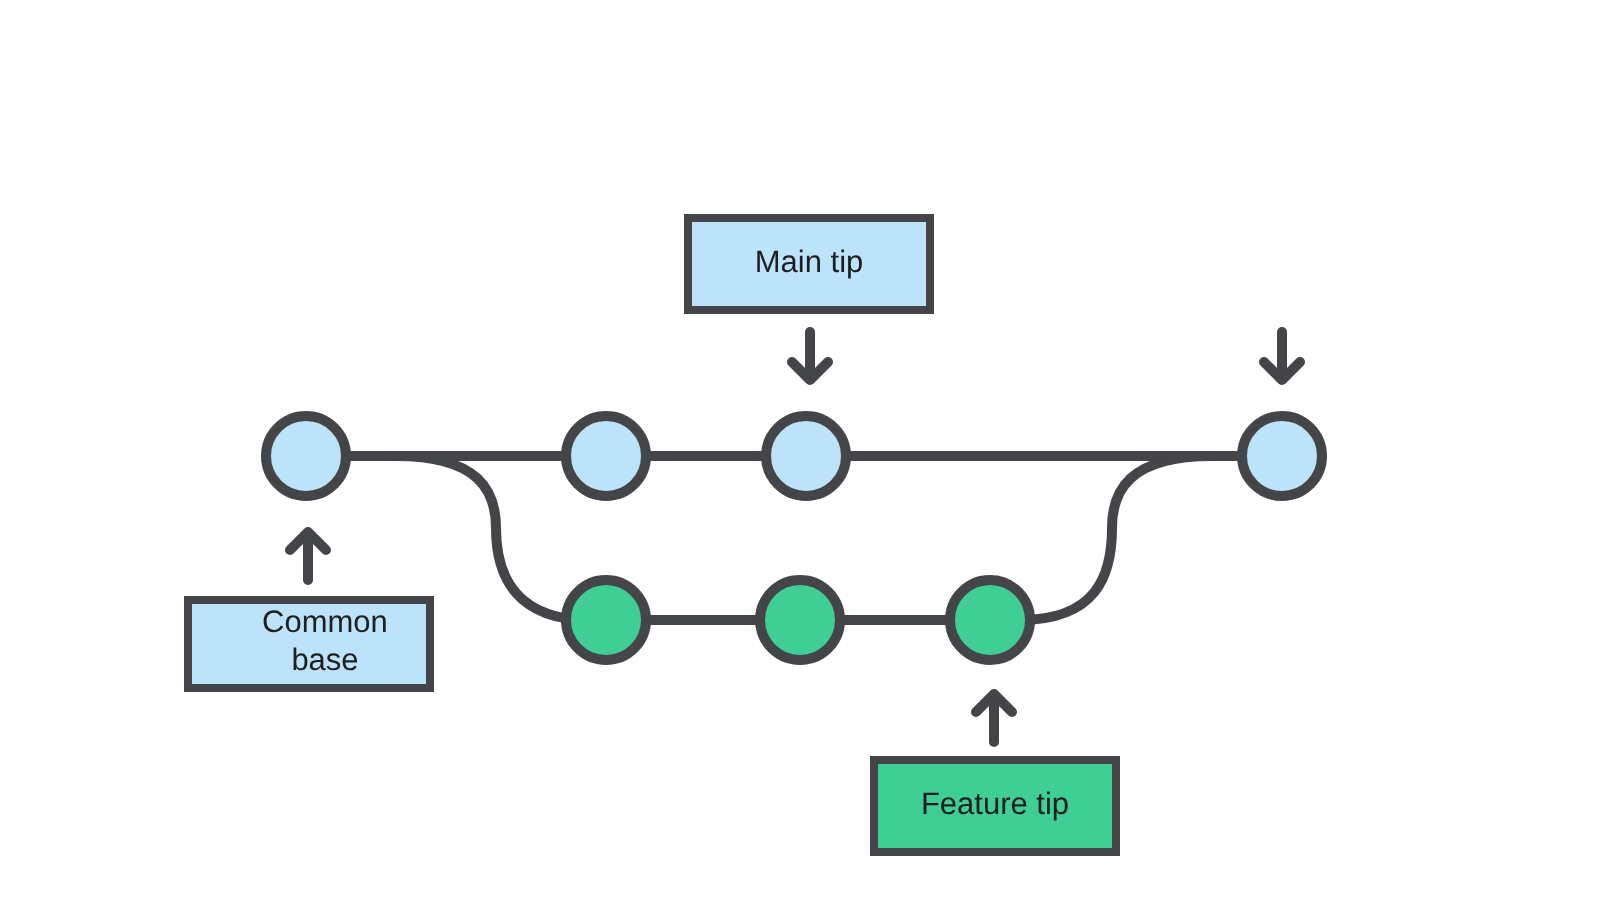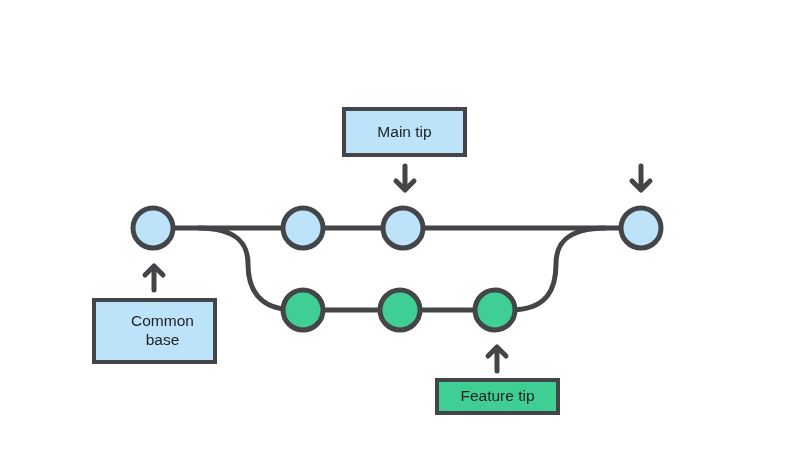--- a/index.html
+++ b/index.html
@@ -55,22 +55,22 @@
     text-align:center;
     color:var(--text);
     font-size:15.5px;
     line-height:1.22;
     padding:2px 4px;
   }
   .label-box.blue{background:var(--main-fill);}
   .label-box.green{background:var(--feature-fill);}
   .box-main-tip{left:342px;top:107px;width:125px;height:50px;}
   .box-new-merge{left:578px;top:107px;width:126px;height:50px;}
-  .box-common-base{left:92px;top:298px;width:125px;height:66px;padding-left:20px;}
-  .box-feature-tip{left:435px;top:378px;width:125px;height:37px;}
+  .box-common-base{left:92px;top:298px;width:125px;height:48px;padding-left:20px;}
+  .box-feature-tip{left:435px;top:378px;width:125px;height:50px;}
 </style>
 </head>
 <body>
 
 <div class="canvas">
 
   <svg class="diagram-svg" viewBox="0 0 800 458" xmlns="http://www.w3.org/2000/svg">
 
     <path class="branch-line" d="M 153 228 L 641 228"></path>
     <path class="branch-line" d="M 290 310 L 510 310"></path>

